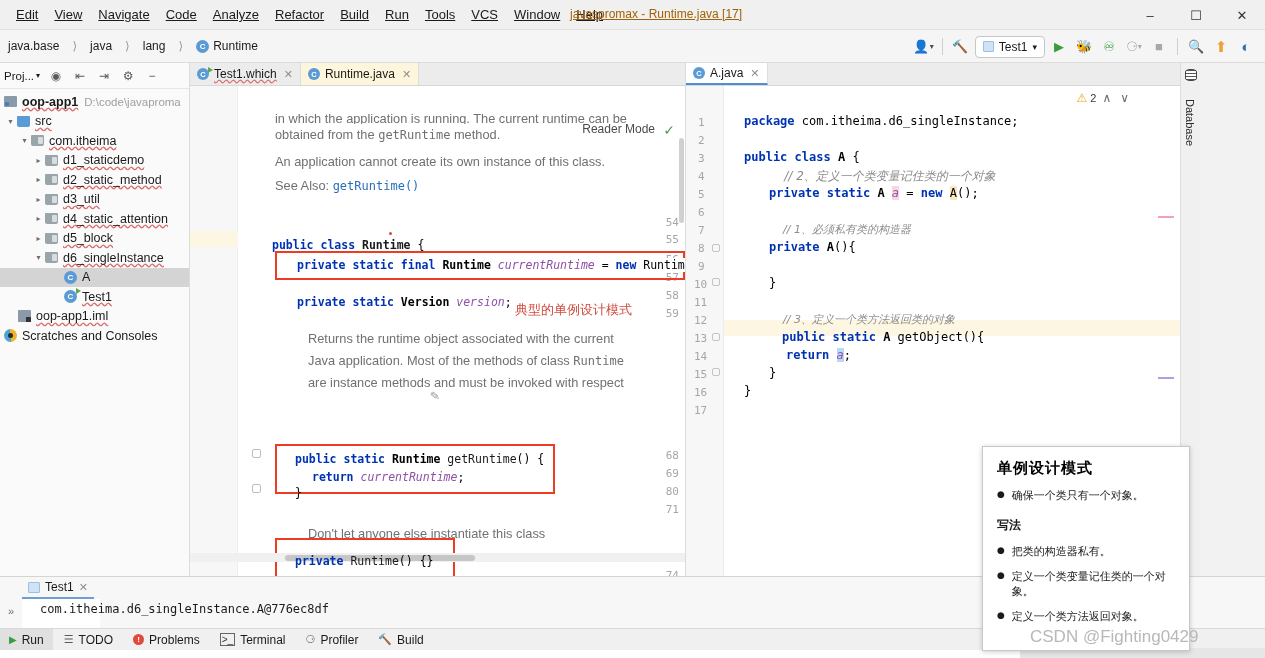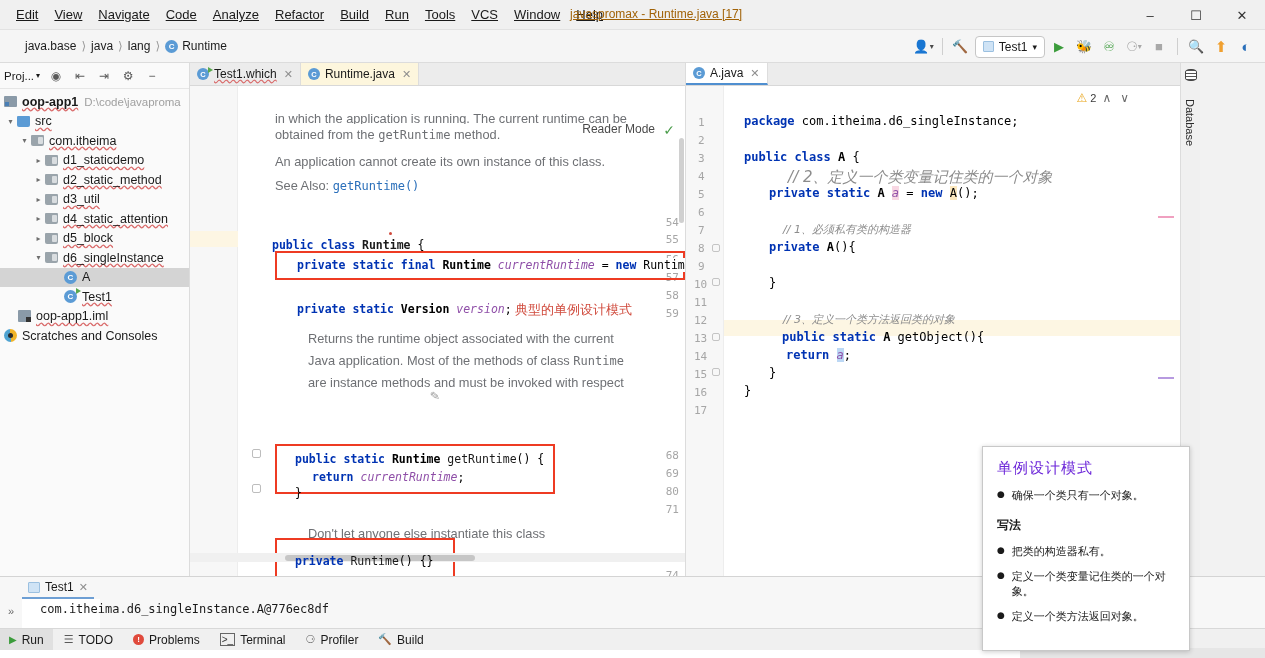--- a/index.html
+++ b/index.html
@@ -35,21 +35,21 @@
     width:46px; height:30px; display:flex; align-items:center; justify-content:center;
     font-size:13px; color:#333;
   }
 
   
   .navbar {
     position:absolute; left:0; top:30px; width:1265px; height:33px;
     background:#f5f5f5; border-bottom:1px solid #dcdcdc;
     display:flex; align-items:center;
   }
-  .crumbs { display:flex; align-items:center; padding-left:21px; gap:0; }
+  .crumbs { display:flex; align-items:center; padding-left:4px; gap:8px; }
   .crumb { font-size:12px; color:#1c1c1c; padding:0 4px; white-space:nowrap; }
   .crumb-sep { color:#9a9a9a; font-size:12px; padding:0 1px; }
   .crumb-ico {
     width:13px; height:13px; border-radius:50%; background:#5b9bd5; color:#fff;
     font-size:8px; display:inline-flex; align-items:center; justify-content:center;
     margin-right:4px; vertical-align:middle; font-weight:bold;
   }
   .toolbar-right {
     position:absolute; right:8px; top:0; height:33px;
     display:flex; align-items:center; gap:3px;
@@ -270,21 +270,21 @@
   }
 
   
   .popup {
     position:absolute; left:982px; top:446px; width:208px; height:205px;
     background:#ffffff; border:1px solid #c8c8c8; box-shadow:0 1px 5px rgba(0,0,0,.2);
     padding:12px 14px; overflow:hidden;
     font-family:"DejaVu Sans", sans-serif;
   }
   .popup-title {
-    color:#6d28d9; font-size:15px; font-weight:normal; letter-spacing:1px; margin-bottom:10px;
+    color:#000000; font-size:15px; font-weight:bold; letter-spacing:1px; margin-bottom:10px;
   }
   .popup-li {
     display:flex; gap:7px; font-size:11px; color:#1a1a1a; margin-bottom:9px; line-height:1.4;
   }
   .popup-li .b { font-size:9px; line-height:1.5; }
   .popup-h { font-size:12px; font-weight:bold; color:#1a1a1a; margin:14px 0 10px; }
   .watermark {
     position:absolute; left:1030px; top:627px; font-size:17px; color:#b8b8b8;
     font-family:"Liberation Sans", sans-serif; white-space:nowrap; pointer-events:none;
   }
@@ -493,21 +493,21 @@
       <div class="doc-scroll"></div>
 
       <div class="cl" style="left:82px;top:152px;font-family:'DejaVu Sans Mono',monospace;font-size:11.5px"><span class="kw">public class </span><span class="ty" style="font-weight:bold">Runtime</span> {</div>
       <div style="position:absolute;left:199px;top:146px;width:3px;height:3px;border-radius:50%;background:#d04a3c"></div>
 
       <div class="anno-cn" style="left:325px;top:215px">典型的单例设计模式</div>
 
       <div class="redbox" style="left:85px;top:165px;width:410px;height:29px;"></div>
       <div class="cl" style="left:107px;top:172px;font-family:'DejaVu Sans Mono',monospace;font-size:11.5px;background:#fff;z-index:2"><span class="kw">private static final </span><span style="font-weight:bold">Runtime</span> <span class="fld">currentRuntime</span> = <span class="kw">new</span> Runtime()</div>
 
-      <div class="cl" style="left:107px;top:216px;font-family:'DejaVu Sans Mono',monospace;font-size:11.5px"><span class="kw">private static </span><span style="font-weight:bold">Version</span> <span class="fld">version</span>;</div>
+      <div class="cl" style="left:107px;top:209px;font-family:'DejaVu Sans Mono',monospace;font-size:11.5px"><span class="kw">private static </span><span style="font-weight:bold">Version</span> <span class="fld">version</span>;</div>
 
       <div class="pencil">✎</div>
 
       <div class="docblock" style="position:absolute;left:118px;top:242px;width:370px">
         <div>Returns the runtime object associated with the current</div>
         <div>Java application. Most of the methods of class <span class="doc-mono">Runtime</span></div>
         <div>are instance methods and must be invoked with respect</div>
       </div>
 
       <div class="redbox" style="left:85px;top:358px;width:280px;height:50px"></div>
@@ -566,21 +566,21 @@
       <div style="position:absolute;left:-30px;top:210px;font-size:11px;color:#a6a6a6;font-family:'DejaVu Sans Mono',monospace">11</div>
       <div style="position:absolute;left:-30px;top:228px;font-size:11px;color:#a6a6a6;font-family:'DejaVu Sans Mono',monospace">12</div>
       <div style="position:absolute;left:-30px;top:246px;font-size:11px;color:#a6a6a6;font-family:'DejaVu Sans Mono',monospace">13</div>
       <div style="position:absolute;left:-30px;top:264px;font-size:11px;color:#a6a6a6;font-family:'DejaVu Sans Mono',monospace">14</div>
       <div style="position:absolute;left:-30px;top:282px;font-size:11px;color:#a6a6a6;font-family:'DejaVu Sans Mono',monospace">15</div>
       <div style="position:absolute;left:-30px;top:300px;font-size:11px;color:#a6a6a6;font-family:'DejaVu Sans Mono',monospace">16</div>
       <div style="position:absolute;left:-30px;top:318px;font-size:11px;color:#a6a6a6;font-family:'DejaVu Sans Mono',monospace">17</div>
 
       <div class="cl" style="left:20px;top:28px"><span class="kw">package</span> com.itheima.d6_singleInstance;</div>
       <div class="cl" style="left:20px;top:64px"><span class="kw">public class</span> <span style="font-weight:bold">A</span> {</div>
-      <div class="cl cmt" style="left:45px;top:82px;font-size:15px">    // 2、定义一个类变量记住类的一个对象</div>
+      <div class="cl cmt" style="left:45px;top:82px;font-size:12px">    // 2、定义一个类变量记住类的一个对象</div>
       <div class="cl" style="left:45px;top:100px"><span class="kw">private static</span> <span style="font-weight:bold">A</span> <span class="fld sel-token3">a</span> = <span class="kw">new</span> <span class="sel-token2">A</span>();</div>
       <div class="cl cmt" style="left:45px;top:136px;font-size:11px">    // 1、必须私有类的构造器</div>
       <div class="cl" style="left:45px;top:154px"><span class="kw">private</span> <span style="font-weight:bold">A</span>(){</div>
       <div class="cl" style="left:45px;top:190px">}</div>
       <div class="cl cmt" style="left:45px;top:226px;font-size:11px">    // 3、定义一个类方法返回类的对象</div>
       <div class="cl" style="left:58px;top:244px"><span class="kw">public static</span> <span style="font-weight:bold">A</span> getObject(){</div>
       <div class="cl" style="left:62px;top:262px"><span class="kw">return</span> <span class="fld sel-token">a</span>;</div>
       <div class="cl" style="left:45px;top:280px">}</div>
       <div class="cl" style="left:20px;top:298px">}</div>
 
@@ -657,14 +657,15 @@
     <div class="popup-li">
       <span class="b">●</span>
       <span>定义一个类变量记住类的一个对象。</span>
     </div>
     <div class="popup-li">
       <span class="b">●</span>
       <span>定义一个类方法返回对象。</span>
     </div>
   </div>
 
+  <div class="watermark">CSDN @Fighting0429</div>
 
 </div>
 
 </body></html>

